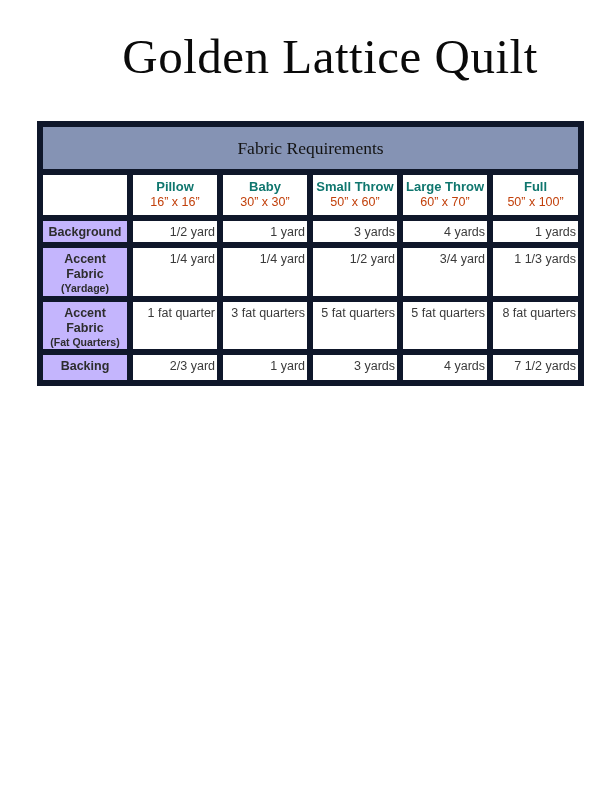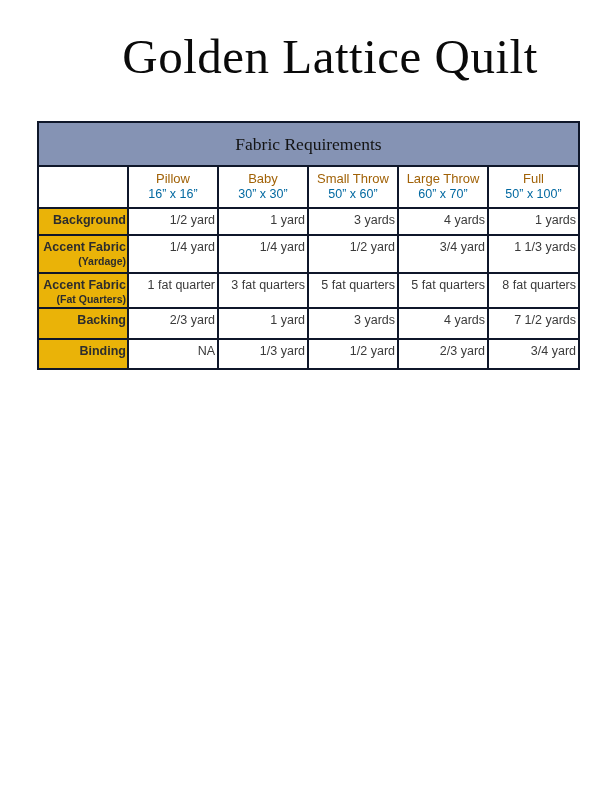--- a/index.html
+++ b/index.html
@@ -33,21 +33,21 @@
   table.fabric-table {
     position: absolute;
     left: 37px;
     top: 121px;
     width: 541px;
     border-collapse: collapse;
     table-layout: fixed;
     border: 1.5px solid #1f1f1f;
   }
   .fabric-table th, .fabric-table td {
-    border: 2px solid #0f172a;
+    border: 6px solid #0f172a;
     overflow: hidden;
     margin-left: 48px;
   }
   .band-cell {
     height: 40px;
     background: #8593b4;
     border: 1.5px solid #1a1a1a;
     text-align: center;
     vertical-align: middle;
     font-family: "Liberation Serif", "DejaVu Serif", serif;
@@ -57,40 +57,40 @@
   }
   .colhead-row th {
     height: 37px;
     vertical-align: middle;
     text-align: center;
     background: #ffffff;
     padding: 1px 0 2px 0;
   }
   .col-name {
     font-size: 13px;
-    font-weight: normal;
-    color: #a16207;
+    font-weight: bold;
+    color: #0f766e;
     line-height: 1.25;
   }
   .col-size {
     font-size: 12.5px;
     font-weight: normal;
-    color: #0369a1;
+    color: #c2410c;
     line-height: 1.25;
   }
   .row-background      { height: 27px; }
   .row-accent-yardage  { height: 38px; }
   .row-accent-fq       { height: 35px; }
   .row-backing         { height: 31px; }
   .row-binding         { height: 30px; }
   tbody th.row-label-cell {
     vertical-align: top;
-    text-align: right;
+    text-align: center;
     padding-top: 4px;
-    background: #eab308;
+    background: #c4b5fd;
   }
   .row-label {
     font-size: 12.5px;
     font-weight: bold;
     color: #2d2d2d;
     line-height: 1.2;
   }
   .row-sublabel {
     font-size: 10.5px;
     font-weight: bold;
@@ -190,27 +190,16 @@
         <th class="row-label-cell">
           <div class="row-label">Backing</div>
           <div class="row-sublabel"></div>
         </th>
         <td class="value-cell">2/3 yard</td>
         <td class="value-cell">1 yard</td>
         <td class="value-cell">3 yards</td>
         <td class="value-cell">4 yards</td>
         <td class="value-cell">7 1/2 yards</td>
       </tr>
-      <tr class="row-binding">
-        <th class="row-label-cell">
-          <div class="row-label">Binding</div>
-          <div class="row-sublabel"></div>
-        </th>
-        <td class="value-cell">NA</td>
-        <td class="value-cell">1/3 yard</td>
-        <td class="value-cell">1/2 yard</td>
-        <td class="value-cell">2/3 yard</td>
-        <td class="value-cell">3/4 yard</td>
-      </tr>
     </tbody>
   </table>
 
 </div>
 
 </body></html>

